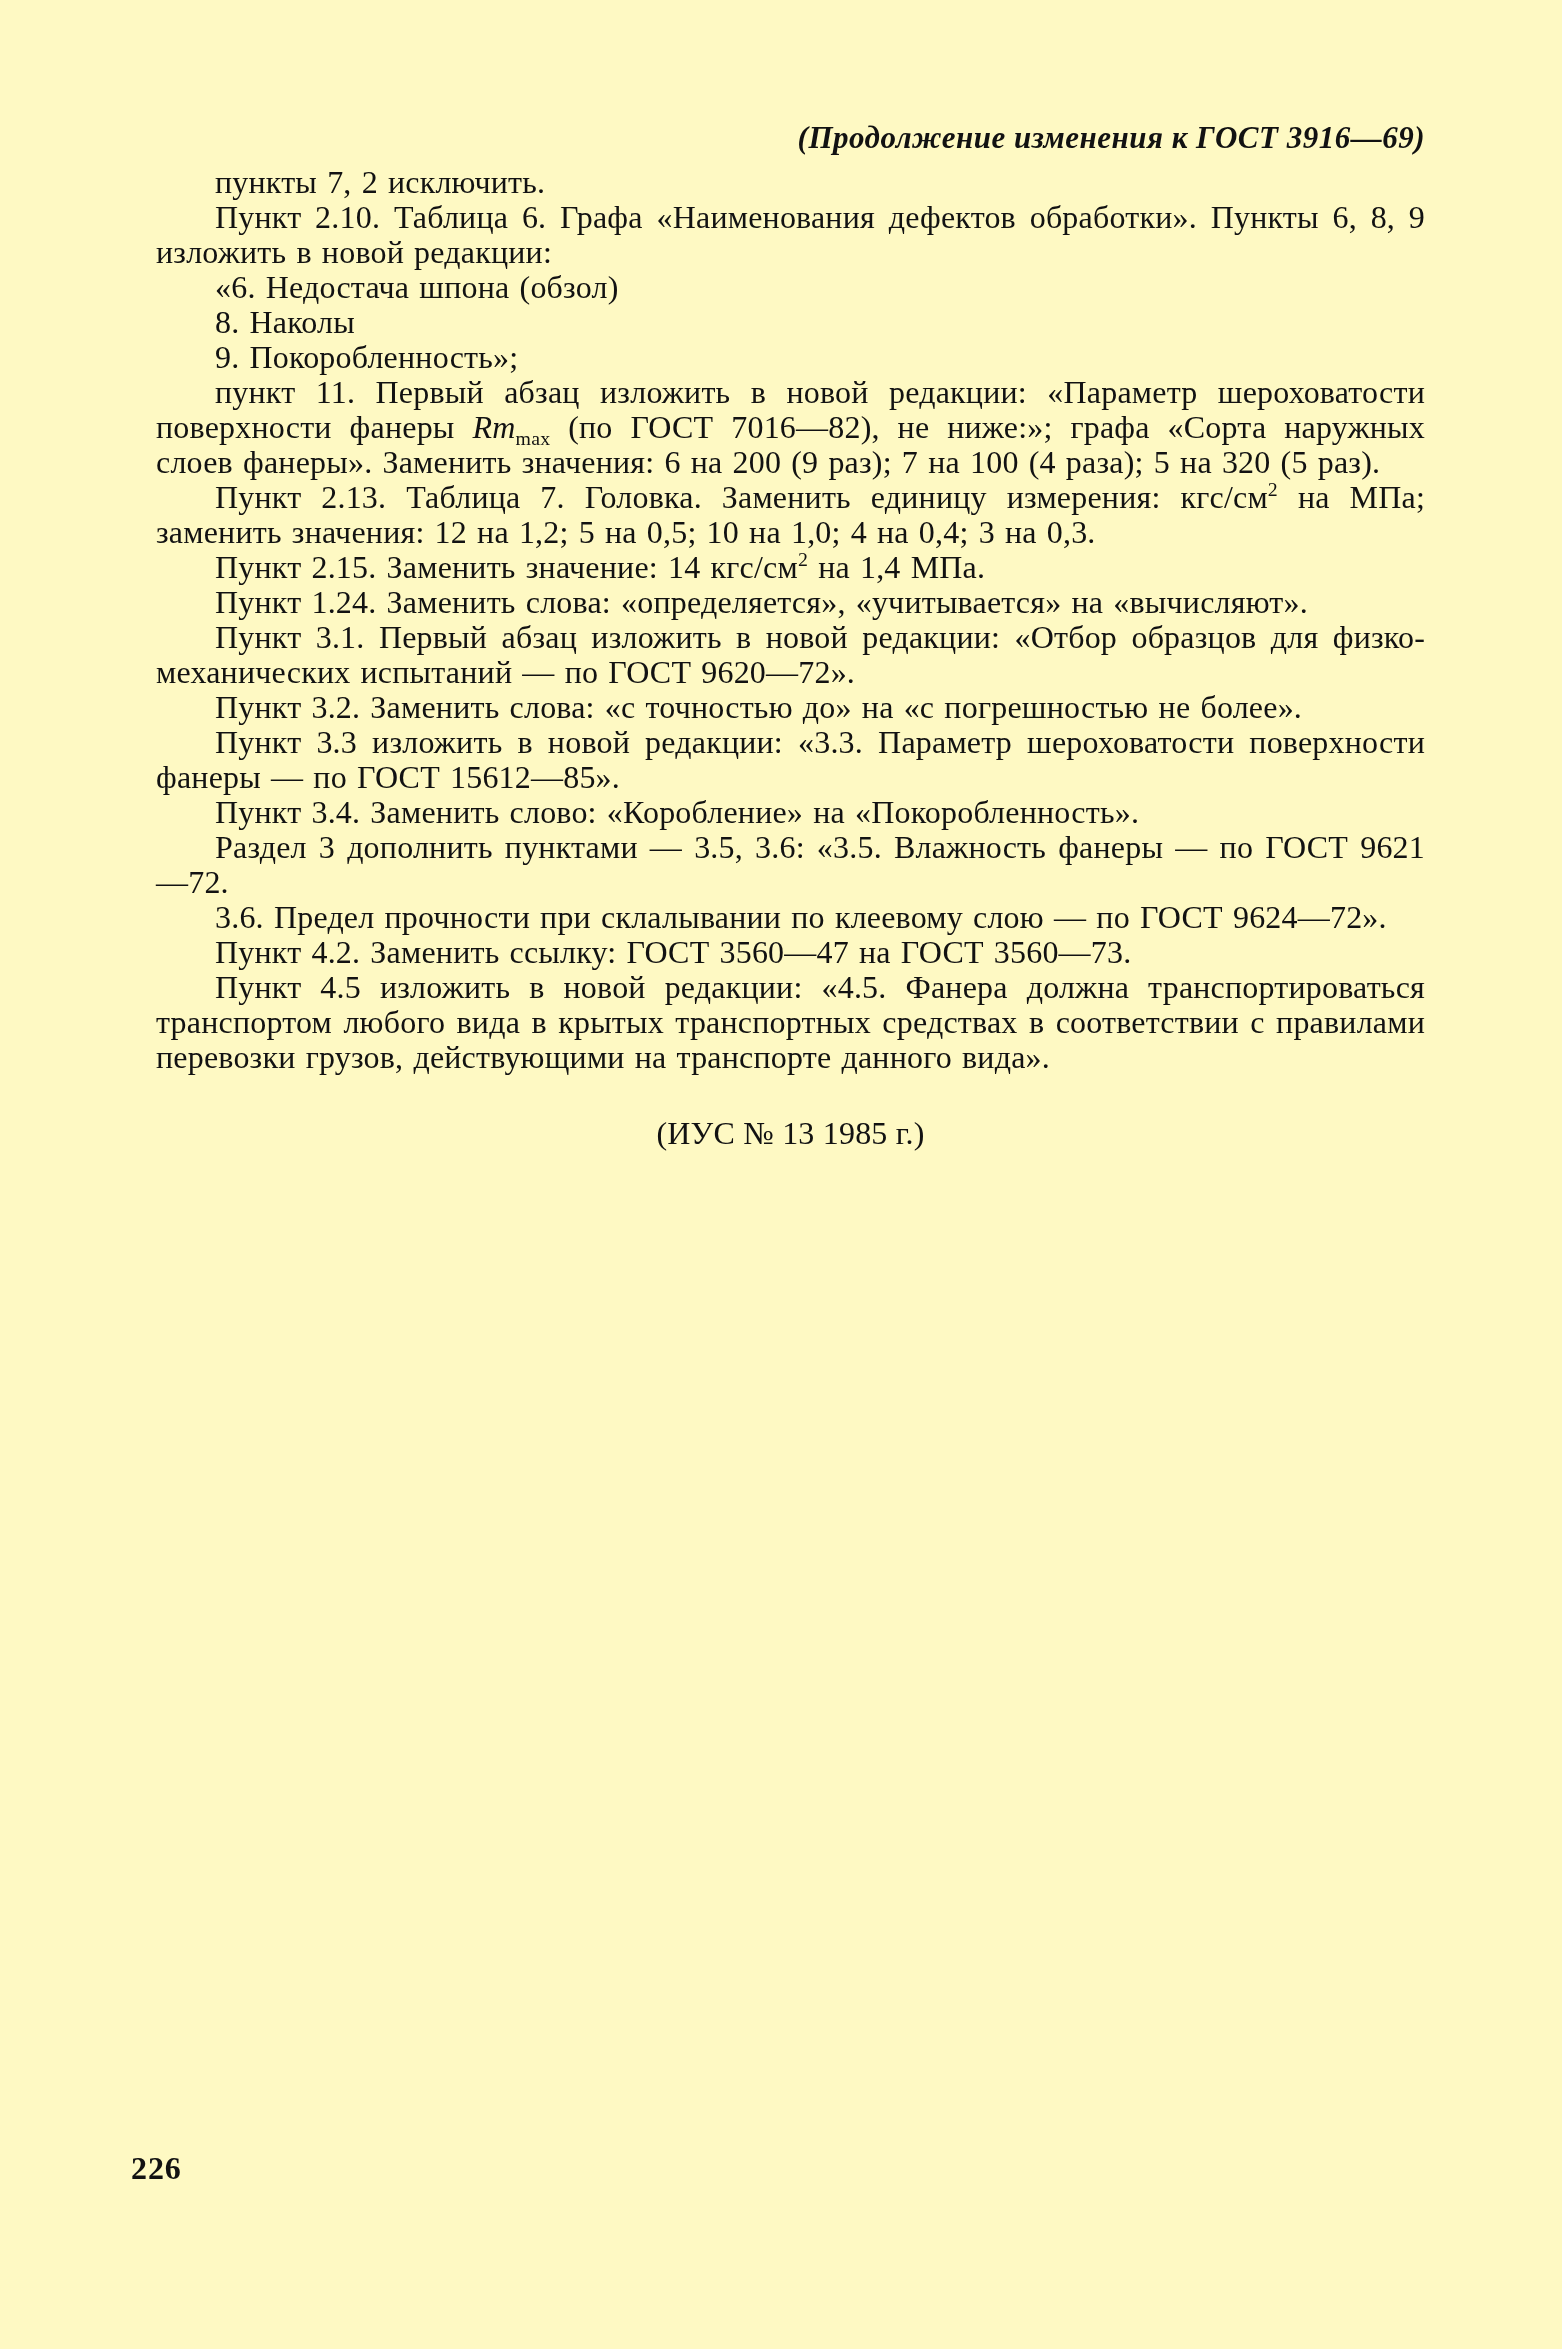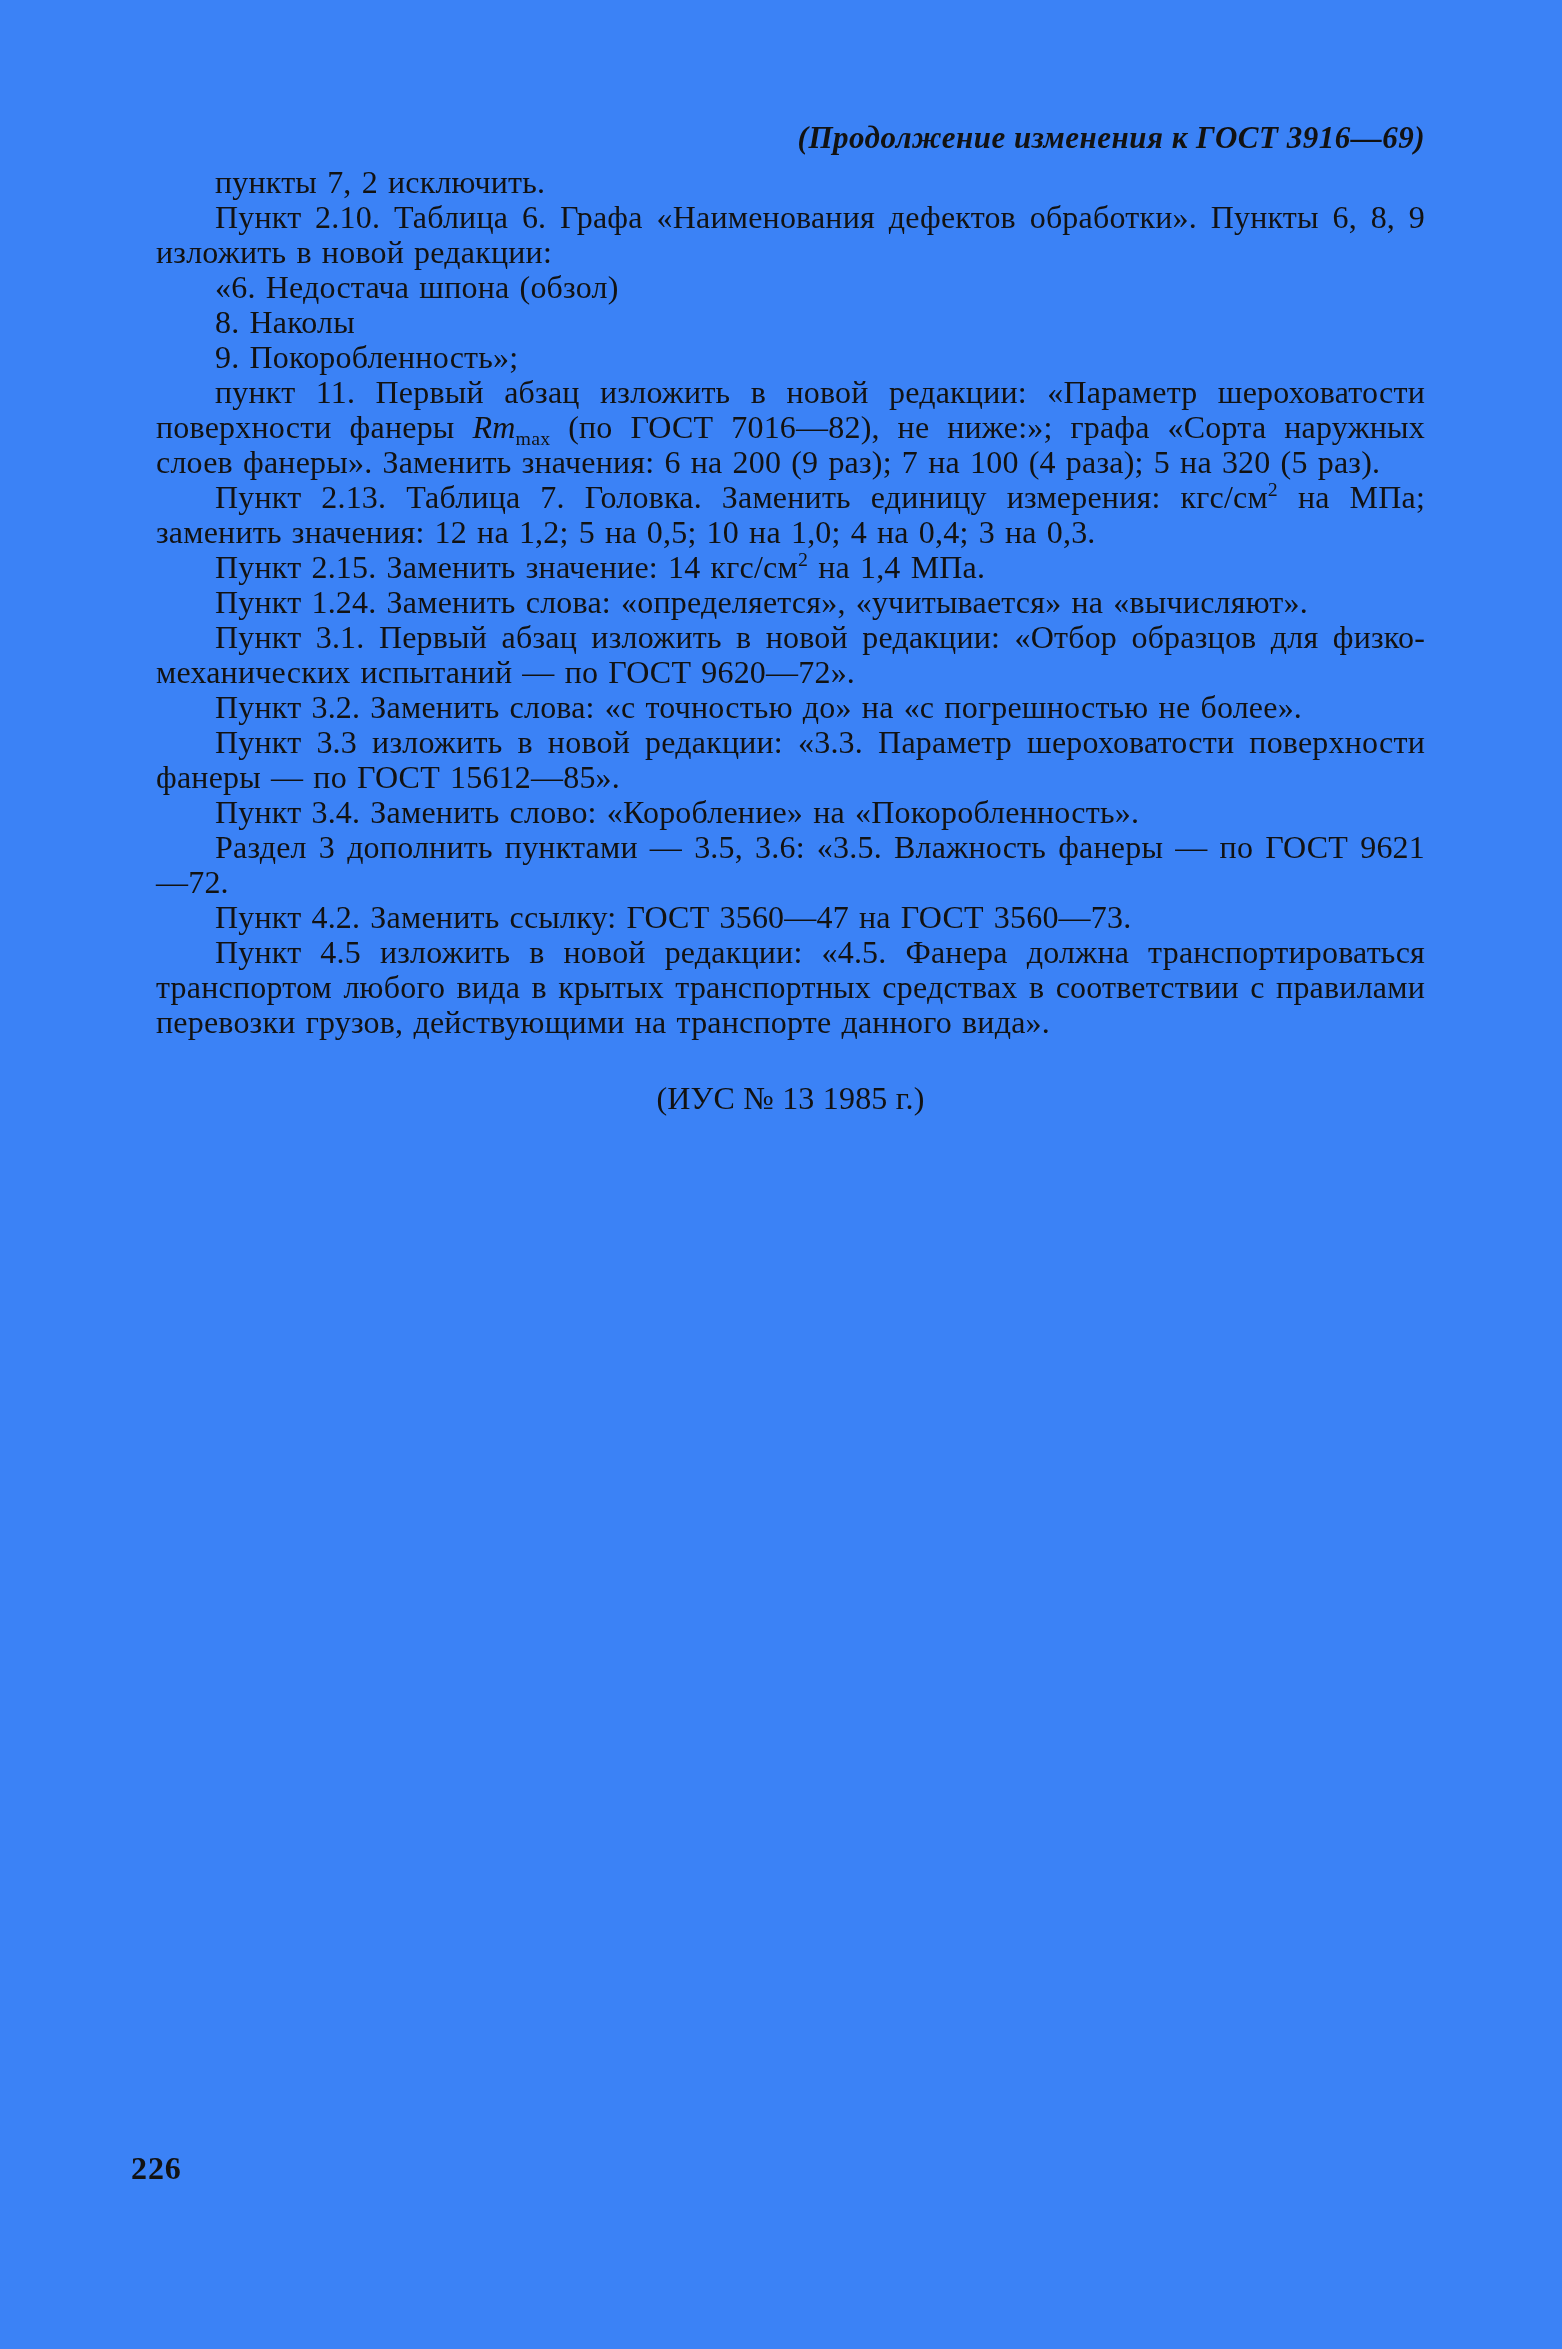--- a/index.html
+++ b/index.html
@@ -4,21 +4,21 @@
 <style>
   html, body {
     margin: 0;
     padding: 0;
     background: #e9e9e9;
   }
   .page {
     position: relative;
     width: 1562px;
     height: 2350px;
-    background: #3b82f6;
+    background: #fef9c3;
     color: #121212;
     font-family: "Liberation Serif", "DejaVu Serif", serif;
     overflow: hidden;
   }
   .content {
     position: absolute;
     left: 156px;
     top: 119px;
     width: 1269px;
   }
@@ -81,20 +81,21 @@
         <p class="para"><span>9. Покоробленность»;</span></p>
         <p class="para"><span>пункт 11. Первый абзац изложить в новой редакции: «Параметр шероховатости поверхности фанеры </span><span class="i">Rm</span><span class="sub">max</span><span> (по ГОСТ 7016—82), не ниже:»; графа «Сорта наружных слоев фанеры». Заменить значения: 6 на 200 (9 раз); 7 на 100 (4 раза); 5 на 320 (5 раз).</span></p>
         <p class="para"><span>Пункт 2.13. Таблица 7. Головка. Заменить единицу измерения: кгс/см</span><span class="sup">2</span><span> на МПа; заменить значения: 12 на 1,2; 5 на 0,5; 10 на 1,0; 4 на 0,4; 3 на 0,3.</span></p>
         <p class="para"><span>Пункт 2.15. Заменить значение: 14 кгс/см</span><span class="sup">2</span><span> на 1,4 МПа.</span></p>
         <p class="para"><span>Пункт 1.24. Заменить слова: «определяется», «учитывается» на «вычисляют».</span></p>
         <p class="para"><span>Пункт 3.1. Первый абзац изложить в новой редакции: «Отбор образцов для физко-механических испытаний — по ГОСТ 9620—72».</span></p>
         <p class="para"><span>Пункт 3.2. Заменить слова: «с точностью до» на «с погрешностью не более».</span></p>
         <p class="para"><span>Пункт 3.3 изложить в новой редакции: «3.3. Параметр шероховатости поверхности фанеры — по ГОСТ 15612—85».</span></p>
         <p class="para"><span>Пункт 3.4. Заменить слово: «Коробление» на «Покоробленность».</span></p>
         <p class="para"><span>Раздел 3 дополнить пунктами — 3.5, 3.6: «3.5. Влажность фанеры — по ГОСТ 9621—72.</span></p>
+        <p class="para"><span>3.6. Предел прочности при склалывании по клеевому слою — по ГОСТ 9624—72».</span></p>
         <p class="para"><span>Пункт 4.2. Заменить ссылку: ГОСТ 3560—47 на ГОСТ 3560—73.</span></p>
         <p class="para"><span>Пункт 4.5 изложить в новой редакции: «4.5. Фанера должна транспортироваться транспортом любого вида в крытых транспортных средствах в соответствии с правилами перевозки грузов, действующими на транспорте данного вида».</span></p>
       </div>
     <div class="issue-note">(ИУС № 13 1985 г.)</div>
   </div>
   <div class="page-number">226</div>
 </div>
 
 
 </body></html>

